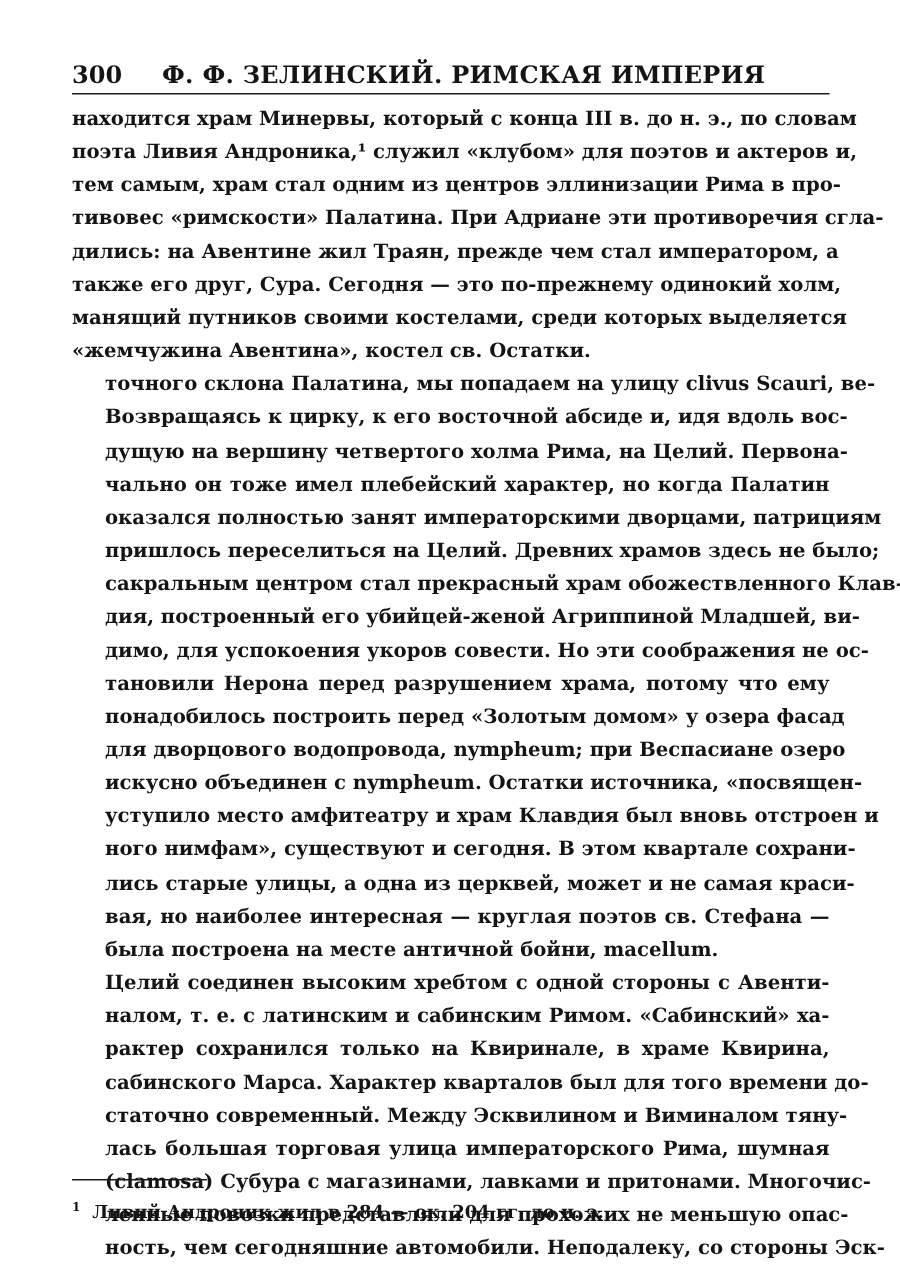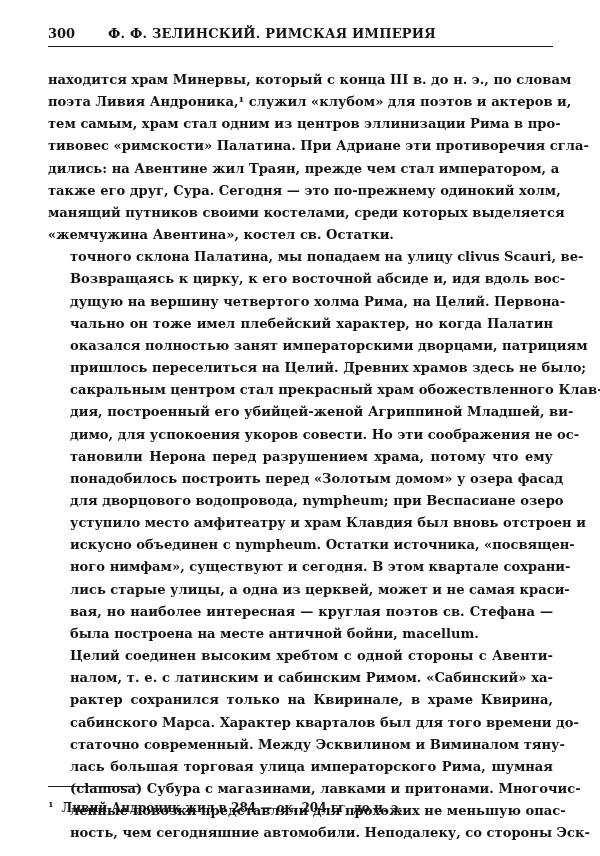--- a/index.html
+++ b/index.html
@@ -1,21 +1,21 @@
 <!DOCTYPE html>
 <html><head>
 <meta charset="utf-8">
 <style>
   html, body { margin: 0; padding: 0; background: #ffffff; }
   body { width: 600px; height: 856px; position: relative; overflow: hidden; }
   .page { position: absolute; left: 48px; top: 0; width: 505px; color: #141414; }
   .running-head {
-    position: absolute; top: 24px; left: 0; width: 505px; height: 22px;
+    position: absolute; top: 40px; left: 0; width: 505px; height: 22px;
     border-bottom: 1.5px solid #1a1a1a;
-    font-family: "DejaVu Serif", serif; font-weight: bold; font-size: 13px;
+    font-family: "DejaVu Serif", serif; font-weight: bold; font-size: 16px;
     line-height: 20px;
     text-decoration: underline;
   }
   .page-num { position: absolute; left: 0; top: 0; }
   .head-title { position: absolute; left: 60px; right: 0; top: 0; text-align: left; letter-spacing: 0.2px; }
   .body-text {
     position: absolute; top: 69px; left: 0; width: 505px;
     font-family: "DejaVu Serif", serif; font-weight: bold; font-size: 13.1px;
     line-height: 22.15px; text-align: justify; hyphens: manual;
   }
@@ -56,22 +56,22 @@
       <span class="line">дущую на вершину четвертого холма Рима, на Целий. Первона-</span>
       <span class="line">чально он тоже имел плебейский характер, но когда Палатин</span>
       <span class="line">оказался полностью занят императорскими дворцами, патрициям</span>
       <span class="line">пришлось переселиться на Целий. Древних храмов здесь не было;</span>
       <span class="line">сакральным центром стал прекрасный храм обожествленного Клав-</span>
       <span class="line">дия, построенный его убийцей-женой Агриппиной Младшей, ви-</span>
       <span class="line">димо, для успокоения укоров совести. Но эти соображения не ос-</span>
       <span class="line">тановили Нерона перед разрушением храма, потому что ему</span>
       <span class="line">понадобилось построить перед «Золотым домом» у озера фасад</span>
       <span class="line">для дворцового водопровода, nympheum; при Веспасиане озеро</span>
+      <span class="line">искусно объединен с nympheum. Остатки источника, «посвящен-</span>
       <span class="line">уступило место амфитеатру и храм Клавдия был вновь отстроен и</span>
-      <span class="line">искусно объединен с nympheum. Остатки источника, «посвящен-</span>
       <span class="line">ного нимфам», существуют и сегодня. В этом квартале сохрани-</span>
       <span class="line">лись старые улицы, а одна из церквей, может и не самая краси-</span>
       <span class="line">вая, но наиболее интересная — круглая поэтов св. Стефана —</span>
       <span class="line last">была построена на месте античной бойни, macellum.</span>
     </p>
     <p class="indent">
       <span class="line" style="text-indent:22px">Целий соединен высоким хребтом с одной стороны с Авенти-</span>
       <span class="line">налом, т. е. с латинским и сабинским Римом. «Сабинский» ха-</span>
       <span class="line">рактер сохранился только на Квиринале, в храме Квирина,</span>
       <span class="line">сабинского Марса. Характер кварталов был для того времени до-</span>

